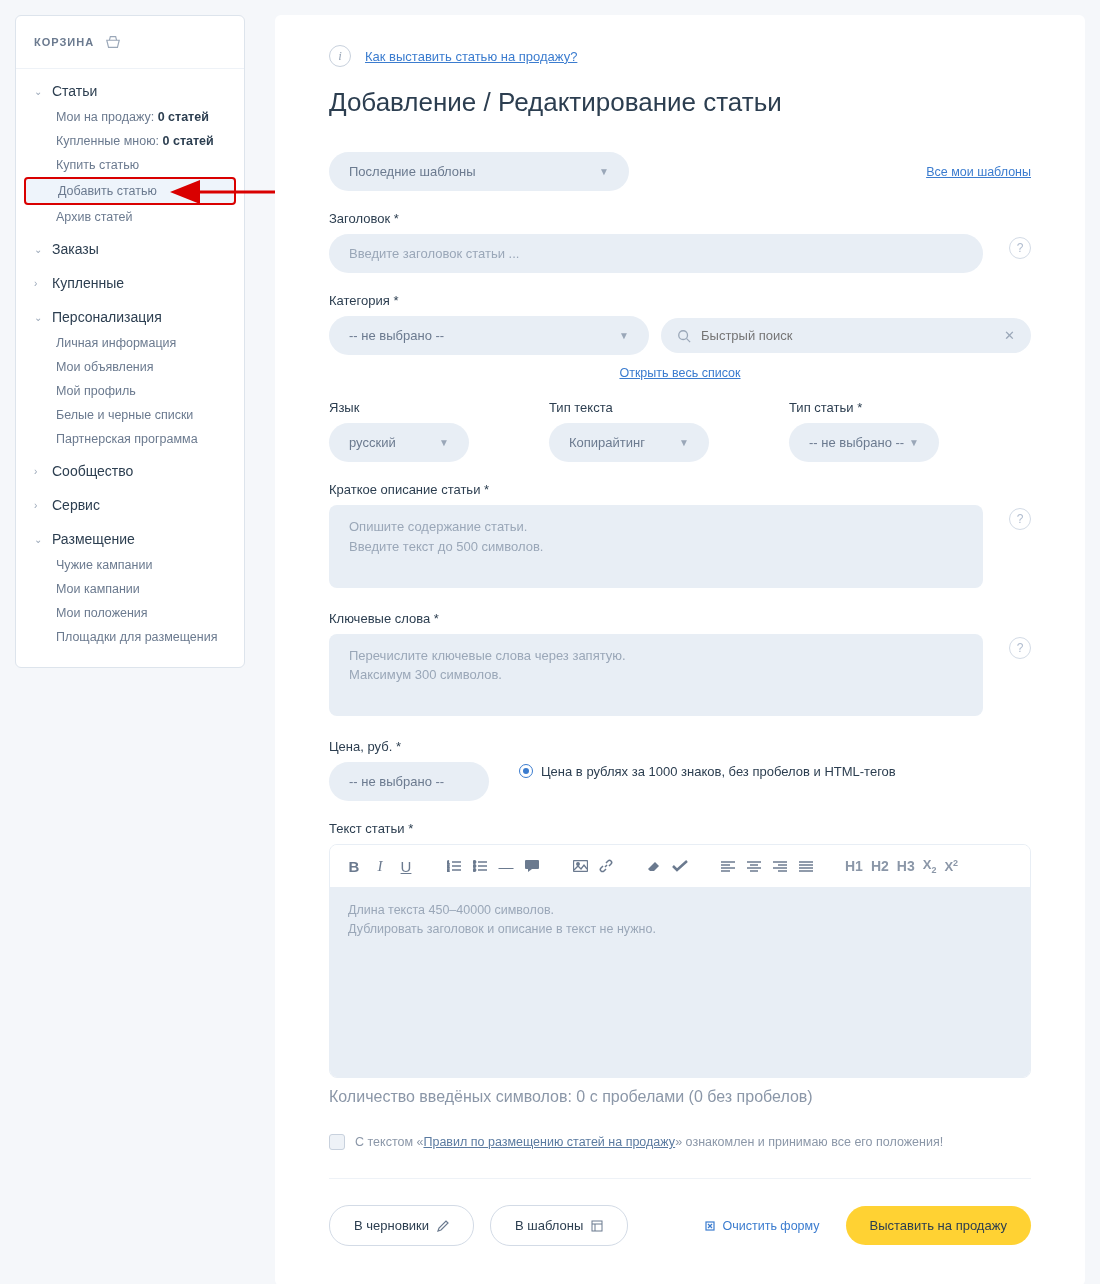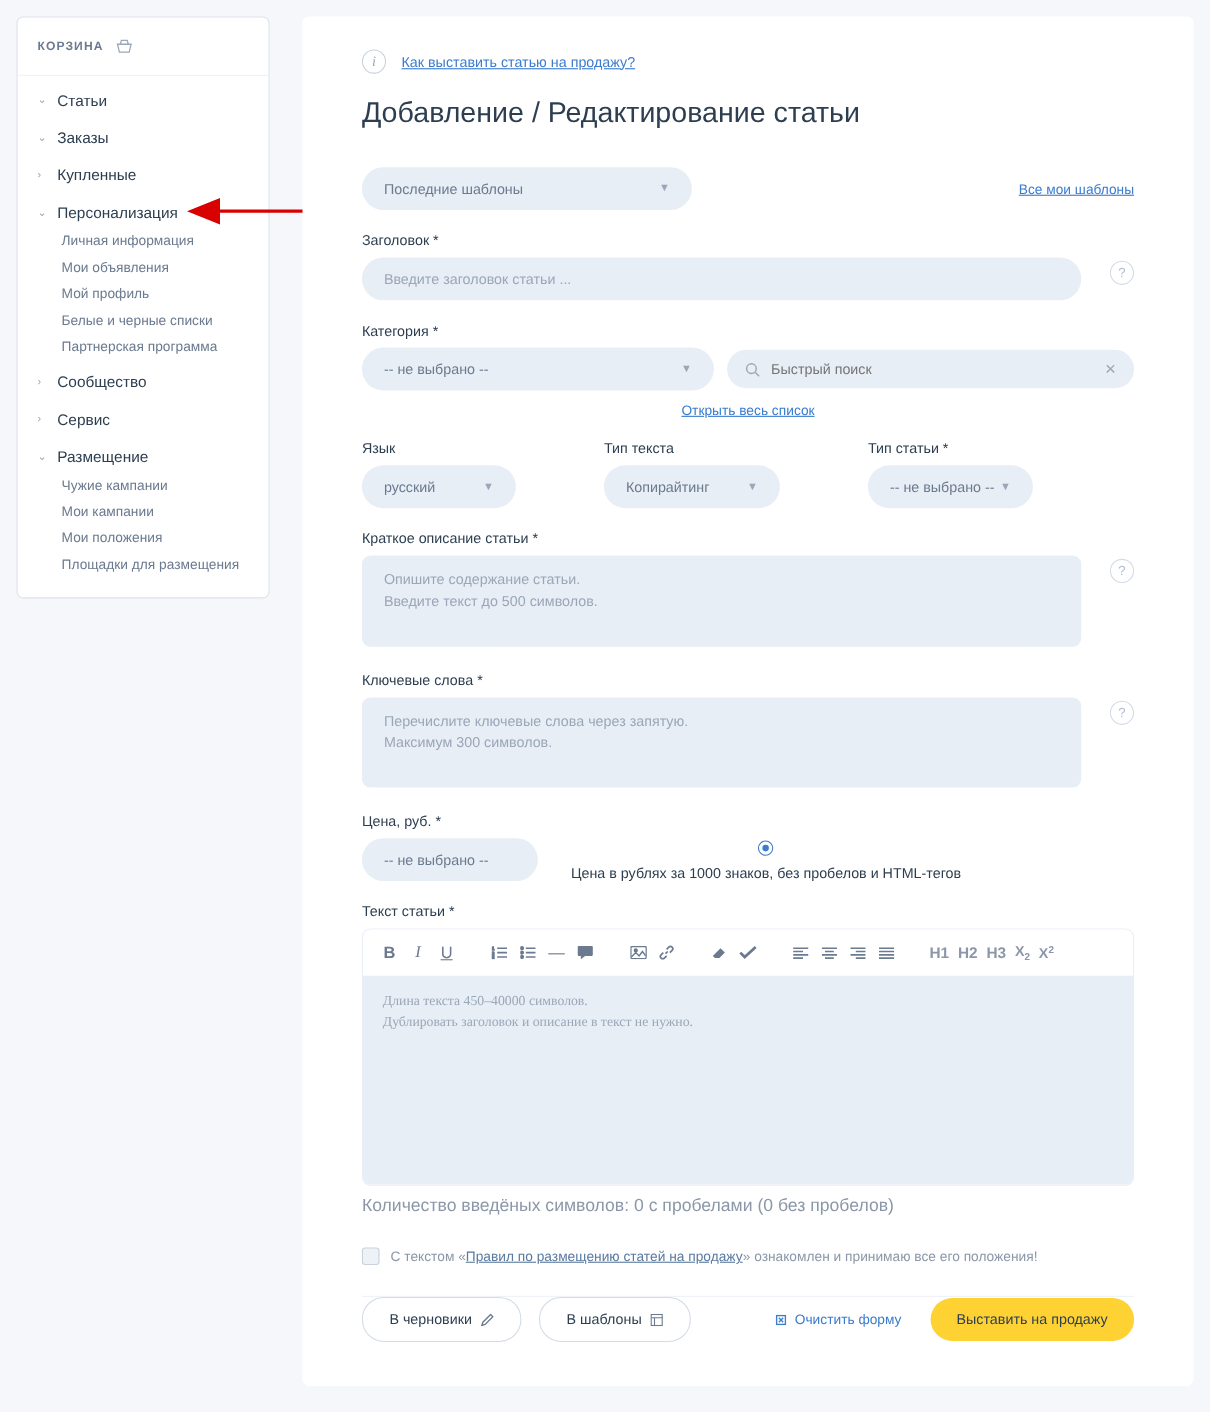--- a/index.html
+++ b/index.html
@@ -60,43 +60,43 @@
 .search-box input { background: transparent; border: none; outline: none; flex: 1; font-size: 13px; color: #6b7a8f; }
 .search-box .x { color: #9aa7b8; cursor: pointer; }
 .open-list { text-align: center; margin-top: 10px; }
 .open-list a { color: #3b7ccf; font-size: 12.5px; text-decoration: underline; }
 
 .three-col { display: flex; gap: 80px; }
 .three-col > div { flex: 0 0 auto; }
 
 .price-row { display: flex; gap: 30px; align-items: flex-start; }
 .radio-group { display: flex; flex-direction: column; gap: 8px; font-size: 13px; color: #2c3e50; padding-top: 2px; }
-.radio-item { display: flex; align-items: center; gap: 8px; cursor: pointer; flex-direction: column; }
+.radio-item { display: flex; align-items: flex-start; gap: 8px; cursor: pointer; }
 .radio-item.disabled { color: #9aa7b8; }
 .radio { width: 14px; height: 14px; border: 1.5px solid #3b7ccf; border-radius: 50%; display: inline-flex; align-items: center; justify-content: center; }
 .radio.on::after { content: ''; width: 6px; height: 6px; background: #3b7ccf; border-radius: 50%; }
 .radio.off { border-color: #c8d1dd; }
 
 
 .editor { border: 1px solid #e8eef5; border-radius: 8px; overflow: hidden; }
 .toolbar { display: flex; align-items: center; gap: 2px; padding: 10px 12px; background: #fff; color: #6b7a8f; flex-wrap: wrap; }
 .tb-btn { width: 24px; height: 22px; display: inline-flex; align-items: center; justify-content: center; cursor: pointer; font-size: 15px; color: #6b7a8f; }
 .tb-sep { width: 20px; }
 .tb-h { font-weight: bold; color: #8b97a8; font-size: 14px; cursor: pointer; padding: 0 3px; }
 .tb-sub { font-weight: bold; color: #8b97a8; font-size: 13px; cursor: pointer; padding: 0 3px; }
 .tb-sub sub, .tb-sub sup { font-size: 9px; }
-.editor-area { background: #e8eef5; min-height: 190px; padding: 14px 18px; font-size: 12.5px; color: #9aa7b8; line-height: 1.5; font-family: Liberation Serif, serif; }
+.editor-area { background: #e8eef5; min-height: 190px; padding: 14px 18px; font-size: 12.5px; color: #9aa7b8; line-height: 1.5; }
 
 .char-count { font-size: 16px; color: #8b97a8; margin-top: 10px; }
 
 .agree-row { display: flex; align-items: center; gap: 10px; font-size: 12.5px; color: #8b97a8; margin: 28px 0; }
 .checkbox { width: 16px; height: 16px; border: 1.5px solid #c8d1dd; border-radius: 3px; background: #eef2f7; cursor: pointer; }
 .agree-row a { color: #5a7aa0; text-decoration: underline; }
 
-.actions { display: flex; align-items: center; gap: 16px; border-top: 1px solid #eef2f7; }
+.actions { display: flex; align-items: center; gap: 16px; padding-top: 26px; border-top: 1px solid #eef2f7; }
 .btn { padding: 12px 24px; border-radius: 20px; font-size: 13px; cursor: pointer; border: none; display: inline-flex; align-items: center; gap: 8px; }
 .btn-outline { background: #fff; border: 1px solid #d3dbe6; color: #2c3e50; }
 .btn-primary { background: #ffd233; color: #2c3e50; font-weight: 500; }
 .link-btn { color: #3b7ccf; font-size: 12.5px; cursor: pointer; display: inline-flex; align-items: center; gap: 6px; margin-left: auto; margin-right: 10px; }
 .spacer { flex: 1; }
 svg { display: block; }
 </style>
 </head>
 <body>
 
@@ -110,20 +110,27 @@
           <path d="M3 7 L17 7 L15 15 L5 15 Z"></path>
             <path d="M6 7 L7 3 L13 3 L14 7"></path>
         </svg>
       </div>
       <div id="nav-root">
           <div class="nav-group">
             <div class="nav-header">
               <span class="chev">⌄</span>
               <span>Статьи</span>
             </div>
+            <ul class="nav-items">
+              <li>Мои на продажу: <b>0 статей</b></li>
+              <li>Купленные мною: <b>0 статей</b></li>
+              <li>Купить статью</li>
+              <li class="active">Добавить статью</li>
+              <li>Архив статей</li>
+            </ul>
           </div>
           <div class="nav-group">
             <div class="nav-header">
               <span class="chev">⌄</span>
               <span>Заказы</span>
             </div>
           </div>
           <div class="nav-group">
             <div class="nav-header">
               <span class="chev">›</span>

